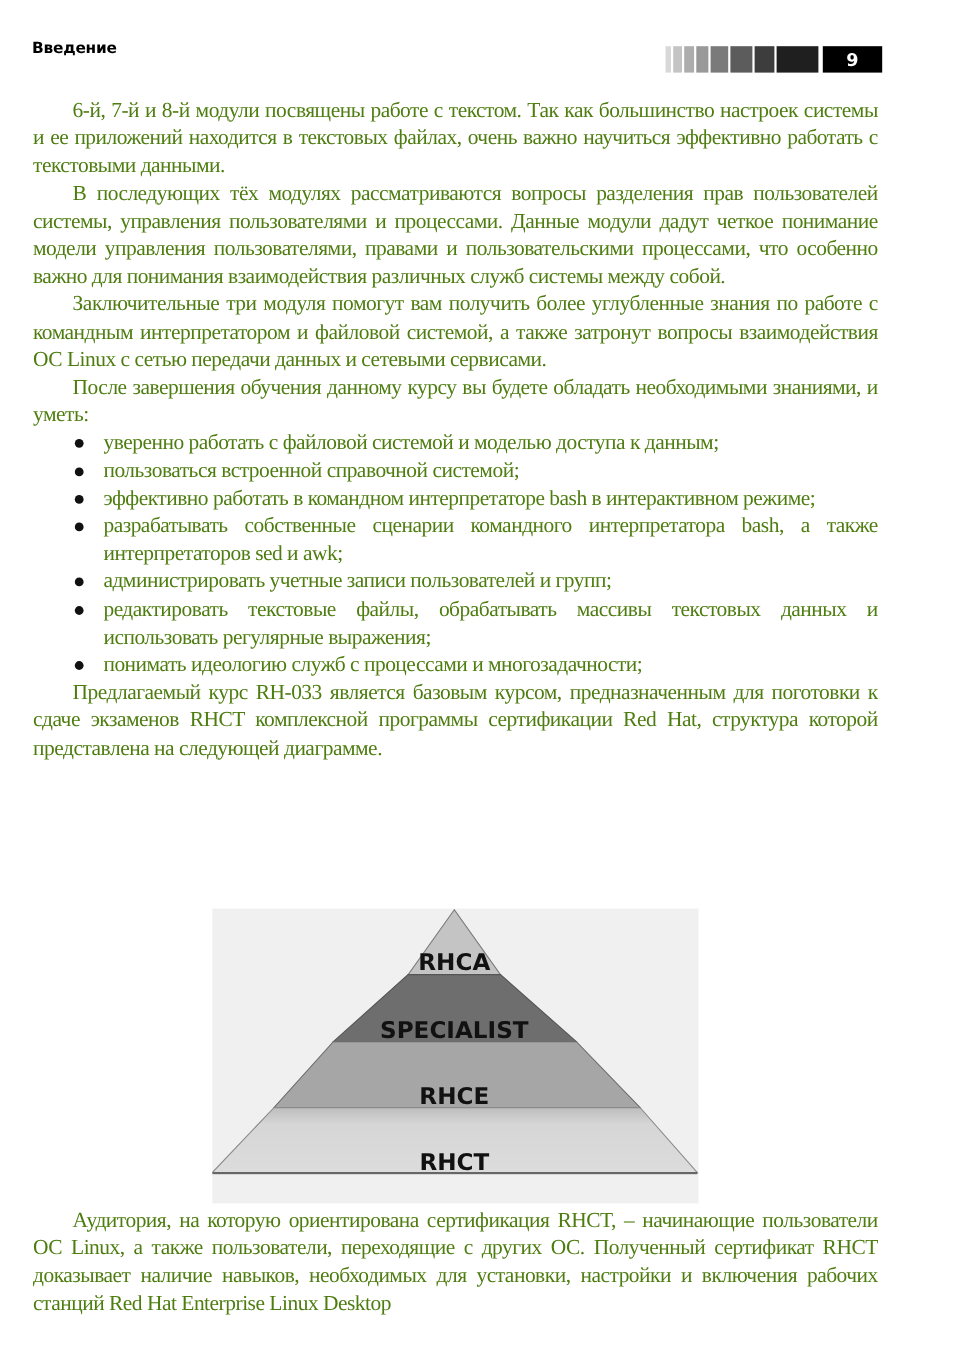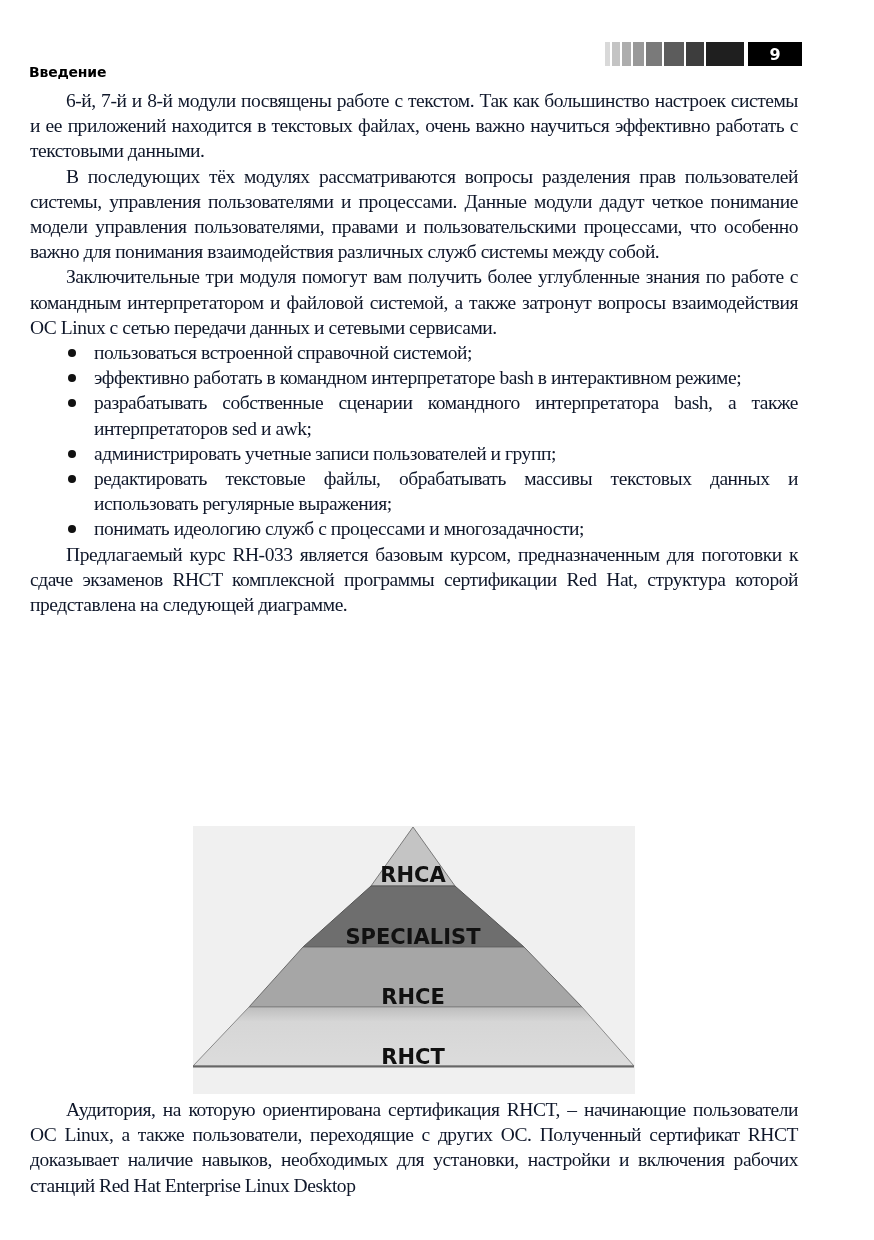--- a/index.html
+++ b/index.html
@@ -1,32 +1,32 @@
 <!DOCTYPE html>
 <html><head>
 <meta charset="utf-8">
 <style>
   html, body { margin: 0; padding: 0; background: #ffffff; }
   body { width: 874px; height: 1240px; position: relative; overflow: hidden; }
   .header-title {
-    position: absolute; left: 29px; top: 64px;
+    position: absolute; left: 29px; top: 36px;
     font-family: "DejaVu Sans", sans-serif; font-weight: bold; font-size: 14px;
     color: #000; letter-spacing: -0.2px;
   }
   .pagebar { position: absolute; top: 42px; left: 605px; height: 24px; display: flex; }
   .pagebar .blk { height: 24px; margin-right: 2px; }
   .pagebar .num {
     height: 24px; width: 54px; background: #000; color: #fff;
     font-family: "DejaVu Sans", sans-serif; font-weight: bold; font-size: 16px;
     display: flex; align-items: center; justify-content: center; margin-left: 2px;
   }
   .text {
     position: absolute; left: 30px; width: 768px;
     font-family: "Liberation Serif", "DejaVu Serif", serif;
-    font-size: 19.5px; line-height: 25.2px; color: #0f172a;
+    font-size: 19.5px; line-height: 25.2px; color: #4d7c0f;
     text-align: justify; letter-spacing: -0.45px;
   }
   .p { text-indent: 36px; margin: 0; }
   ul.bullets { list-style: none; margin: 0; padding: 0; }
   ul.bullets li { position: relative; padding-left: 64px; text-align: justify; }
   ul.bullets li::before {
     content: ""; position: absolute; left: 38px; top: 9px;
     width: 8px; height: 8px; border-radius: 50%; background: #111;
   }
   .figure {
@@ -50,21 +50,23 @@
   <div class="blk" style="width: 20px; background: rgb(92, 92, 92);"></div>
   <div class="blk" style="width: 18px; background: rgb(61, 61, 61);"></div>
   <div class="blk" style="width: 38px; background: rgb(31, 31, 31);"></div>
   <div class="num">9</div>
 </div>
 
 <div class="text" style="top:88px;">
   <p class="p">6-й, 7-й и 8-й модули посвящены работе с текстом. Так как большинство настроек системы и ее приложений находится в текстовых файлах, очень важно научиться эффективно работать с текстовыми данными.</p>
   <p class="p">В последующих тёх модулях рассматриваются вопросы разделения прав пользователей системы, управления пользователями и процессами. Данные модули дадут четкое понимание модели управления пользователями, правами и пользовательскими процессами, что особенно важно для понимания взаимодействия различных служб системы между собой.</p>
   <p class="p">Заключительные три модуля помогут вам получить более углубленные знания по работе с командным интерпретатором и файловой системой, а также затронут вопросы взаимодействия ОС Linux с сетью передачи данных и сетевыми сервисами.</p>
+  <p class="p">После завершения обучения данному курсу вы будете обладать необходимыми знаниями, и уметь:</p>
   <ul class="bullets">
+    <li>уверенно работать с файловой системой и моделью доступа к данным;</li>
     <li>пользоваться встроенной справочной системой;</li>
     <li>эффективно работать в командном интерпретаторе bash в интерактивном режиме;</li>
     <li>разрабатывать собственные сценарии командного интерпретатора bash, а также интерпретаторов sed и awk;</li>
     <li>администрировать учетные записи пользователей и групп;</li>
     <li>редактировать текстовые файлы, обрабатывать массивы текстовых данных и использовать регулярные выражения;</li>
     <li>понимать идеологию служб с процессами и многозадачности;</li>
   </ul>
   <p class="p">Предлагаемый курс RH-033 является базовым курсом, предназначенным для поготовки к сдаче экзаменов RHCT комплексной программы сертификации Red Hat, структура которой представлена на следующей диаграмме.</p>
 </div>
 

